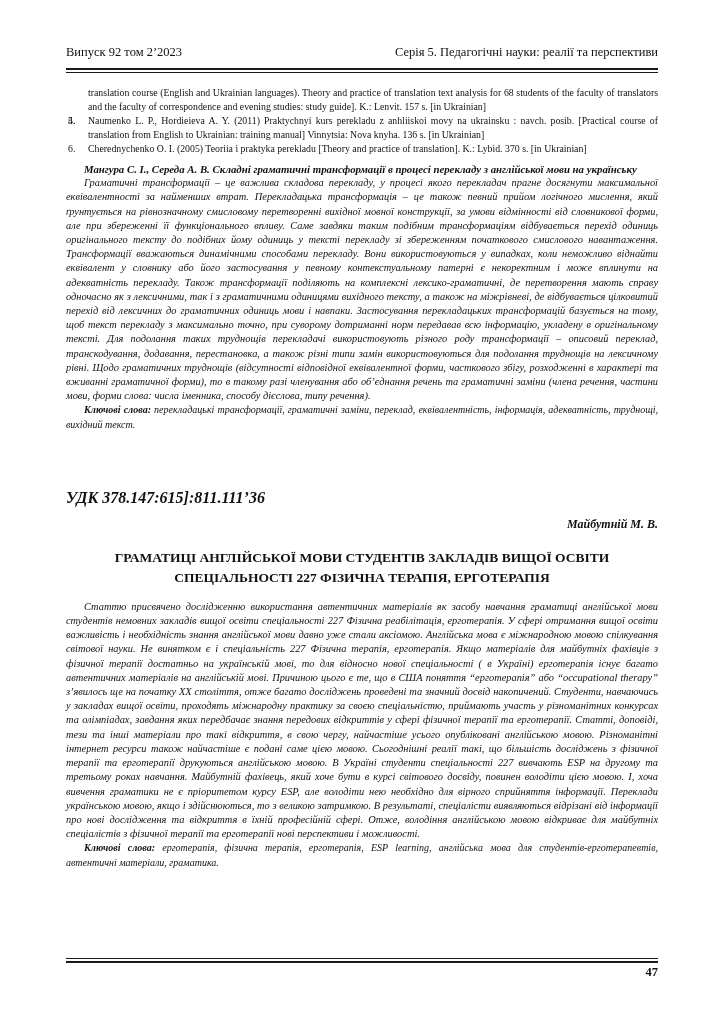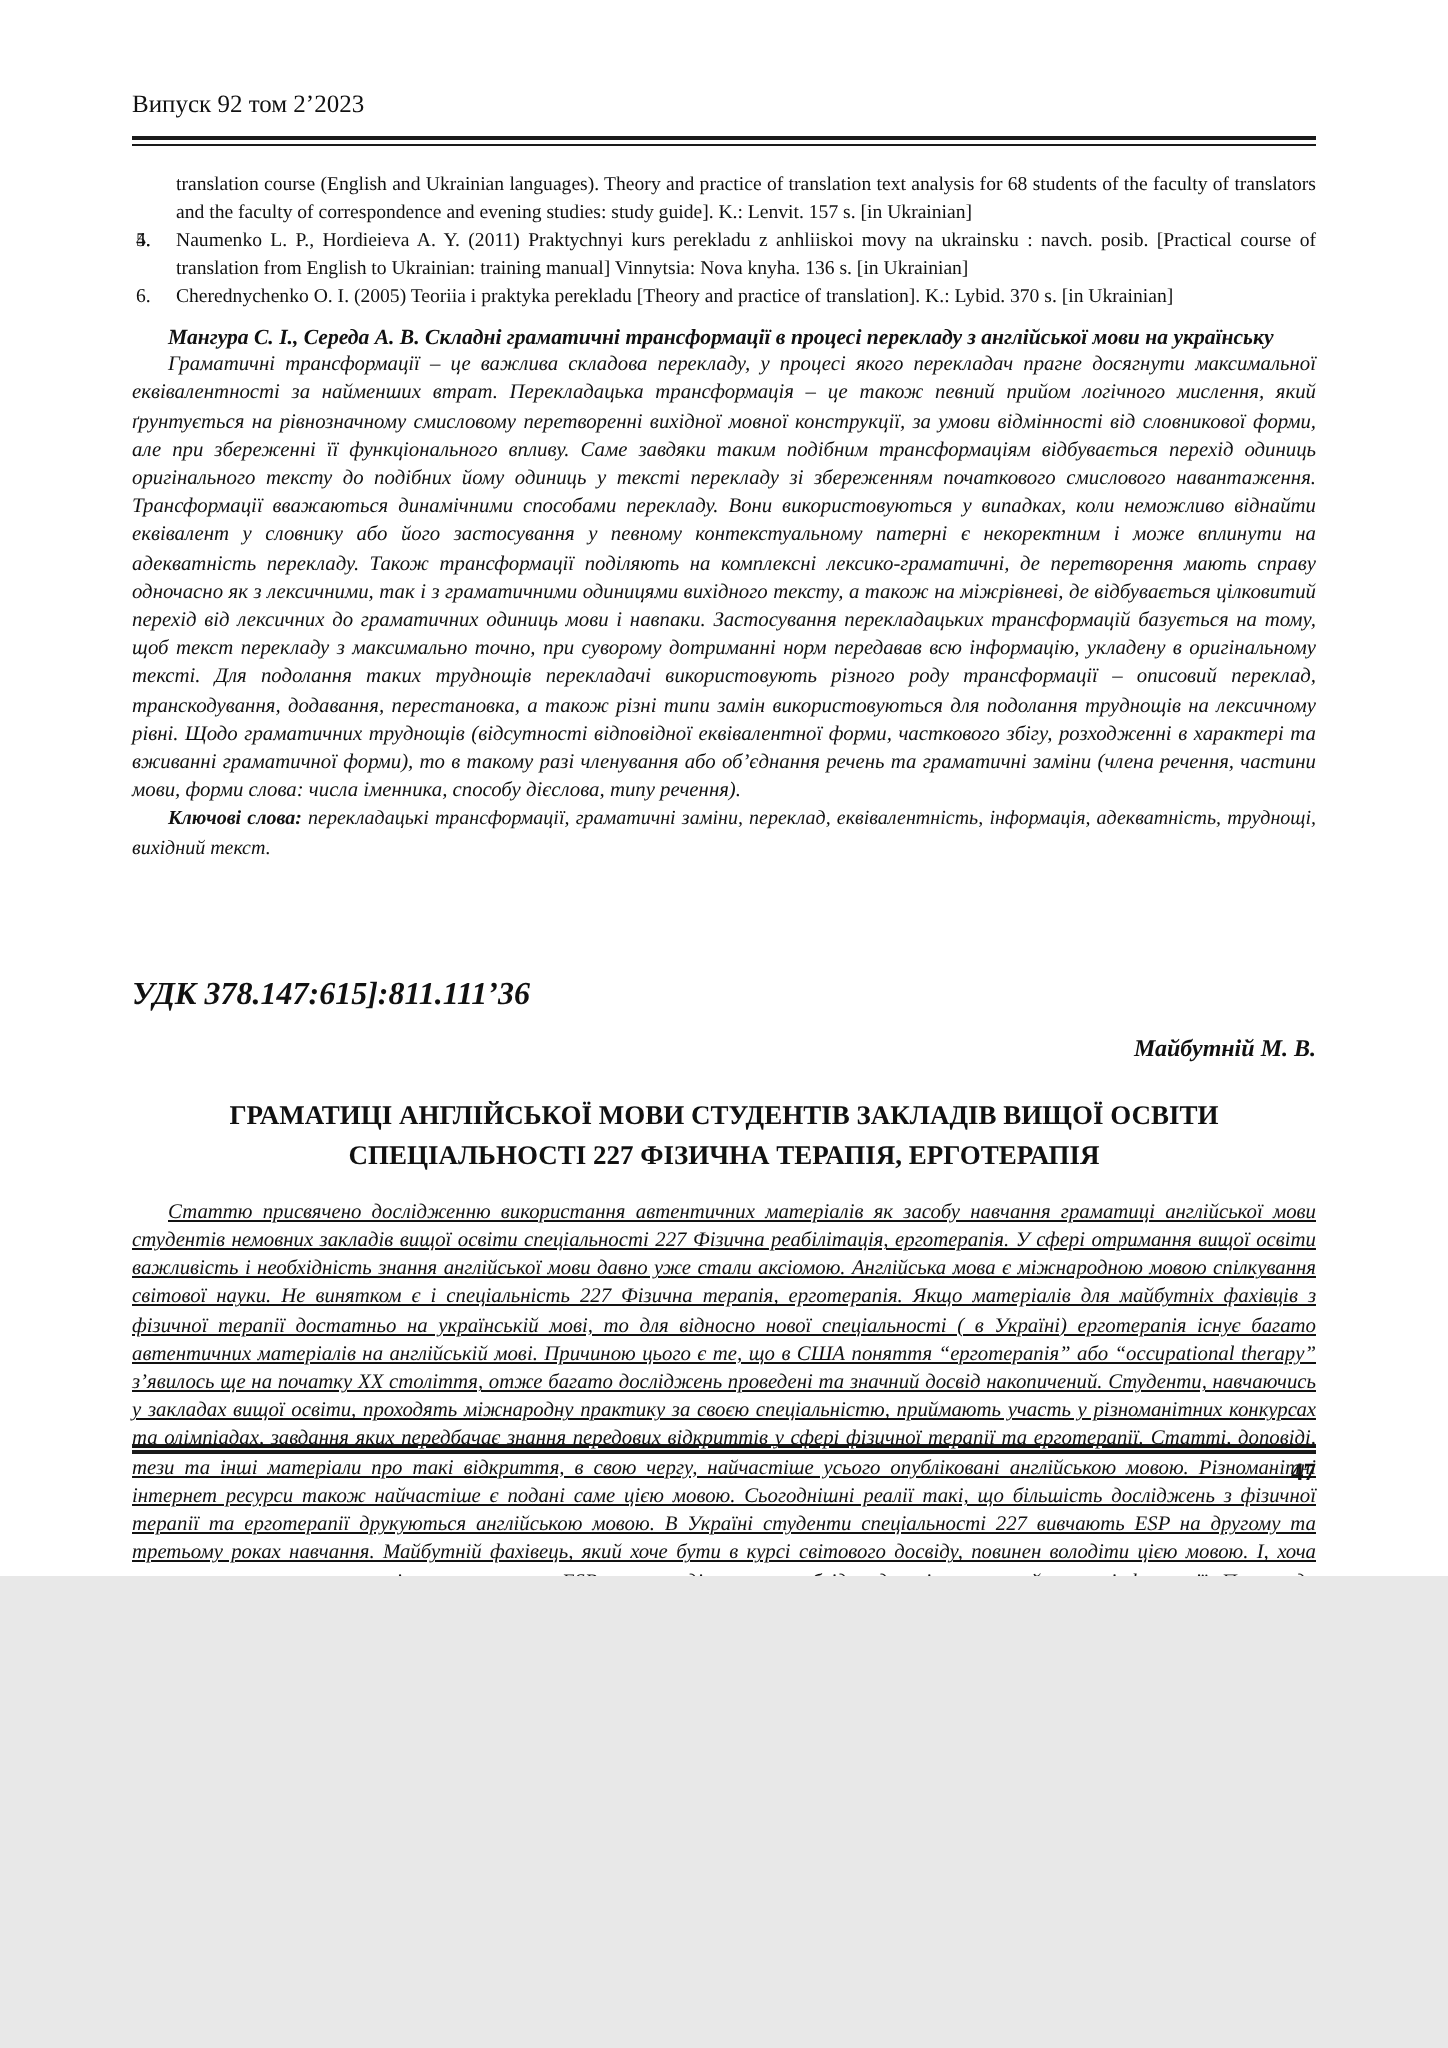--- a/index.html
+++ b/index.html
@@ -3,21 +3,21 @@
 <meta charset="utf-8">
 <style>
   html, body {
     margin: 0;
     padding: 0;
     background: #e8e8e8;
   }
   .page {
     position: relative;
     width: 724px;
-    height: 788px;
+    height: 1024px;
     margin: 0 auto;
     background: #ffffff;
     color: #111111;
     font-family: "Liberation Serif", "DejaVu Serif", serif;
     overflow: hidden;
     box-sizing: border-box;
     padding: 44px 66px 0 66px;
   }
   .pageheader {
     display: flex;
@@ -94,21 +94,21 @@
     text-align: right;
   }
   .title {
     margin: 16px 0 0 0;
     font-size: 13.5px;
     line-height: 20px;
     font-weight: bold;
     text-align: center;
   }
   .title-line { display: block; }
-  .article-abstract { margin-top: 12px; text-decoration: underline; }
+  .article-abstract { margin-top: 12px; }
 
   .pagefooter {
     position: absolute;
     left: 66px;
     right: 66px;
     bottom: 44px;
     margin-top: 34px;
   }
   .rule-footer {
     border-top: 1.5px solid #1a1a1a;
@@ -121,20 +121,21 @@
     margin-top: 2px;
   }
 </style>
 </head>
 <body>
 
 <div class="page">
 
   <div class="pageheader">
     <span>Випуск 92 том 2’2023</span>
+    <span>Серія 5. Педагогічні науки: реалії та перспективи</span>
   </div>
   <div class="rule rule-header"></div>
 
   <div class="references">
     <div class="ref-item">
       <span class="ref-text">translation course (English and Ukrainian languages). Theory and practice of translation text analysis for 68 students of the faculty of translators and the faculty of correspondence and evening studies: study guide]. K.: Lenvit. 157 s. [in Ukrainian]</span>
     </div>
     <div class="ref-item">
       <span class="ref-num">4.</span>
     </div>

